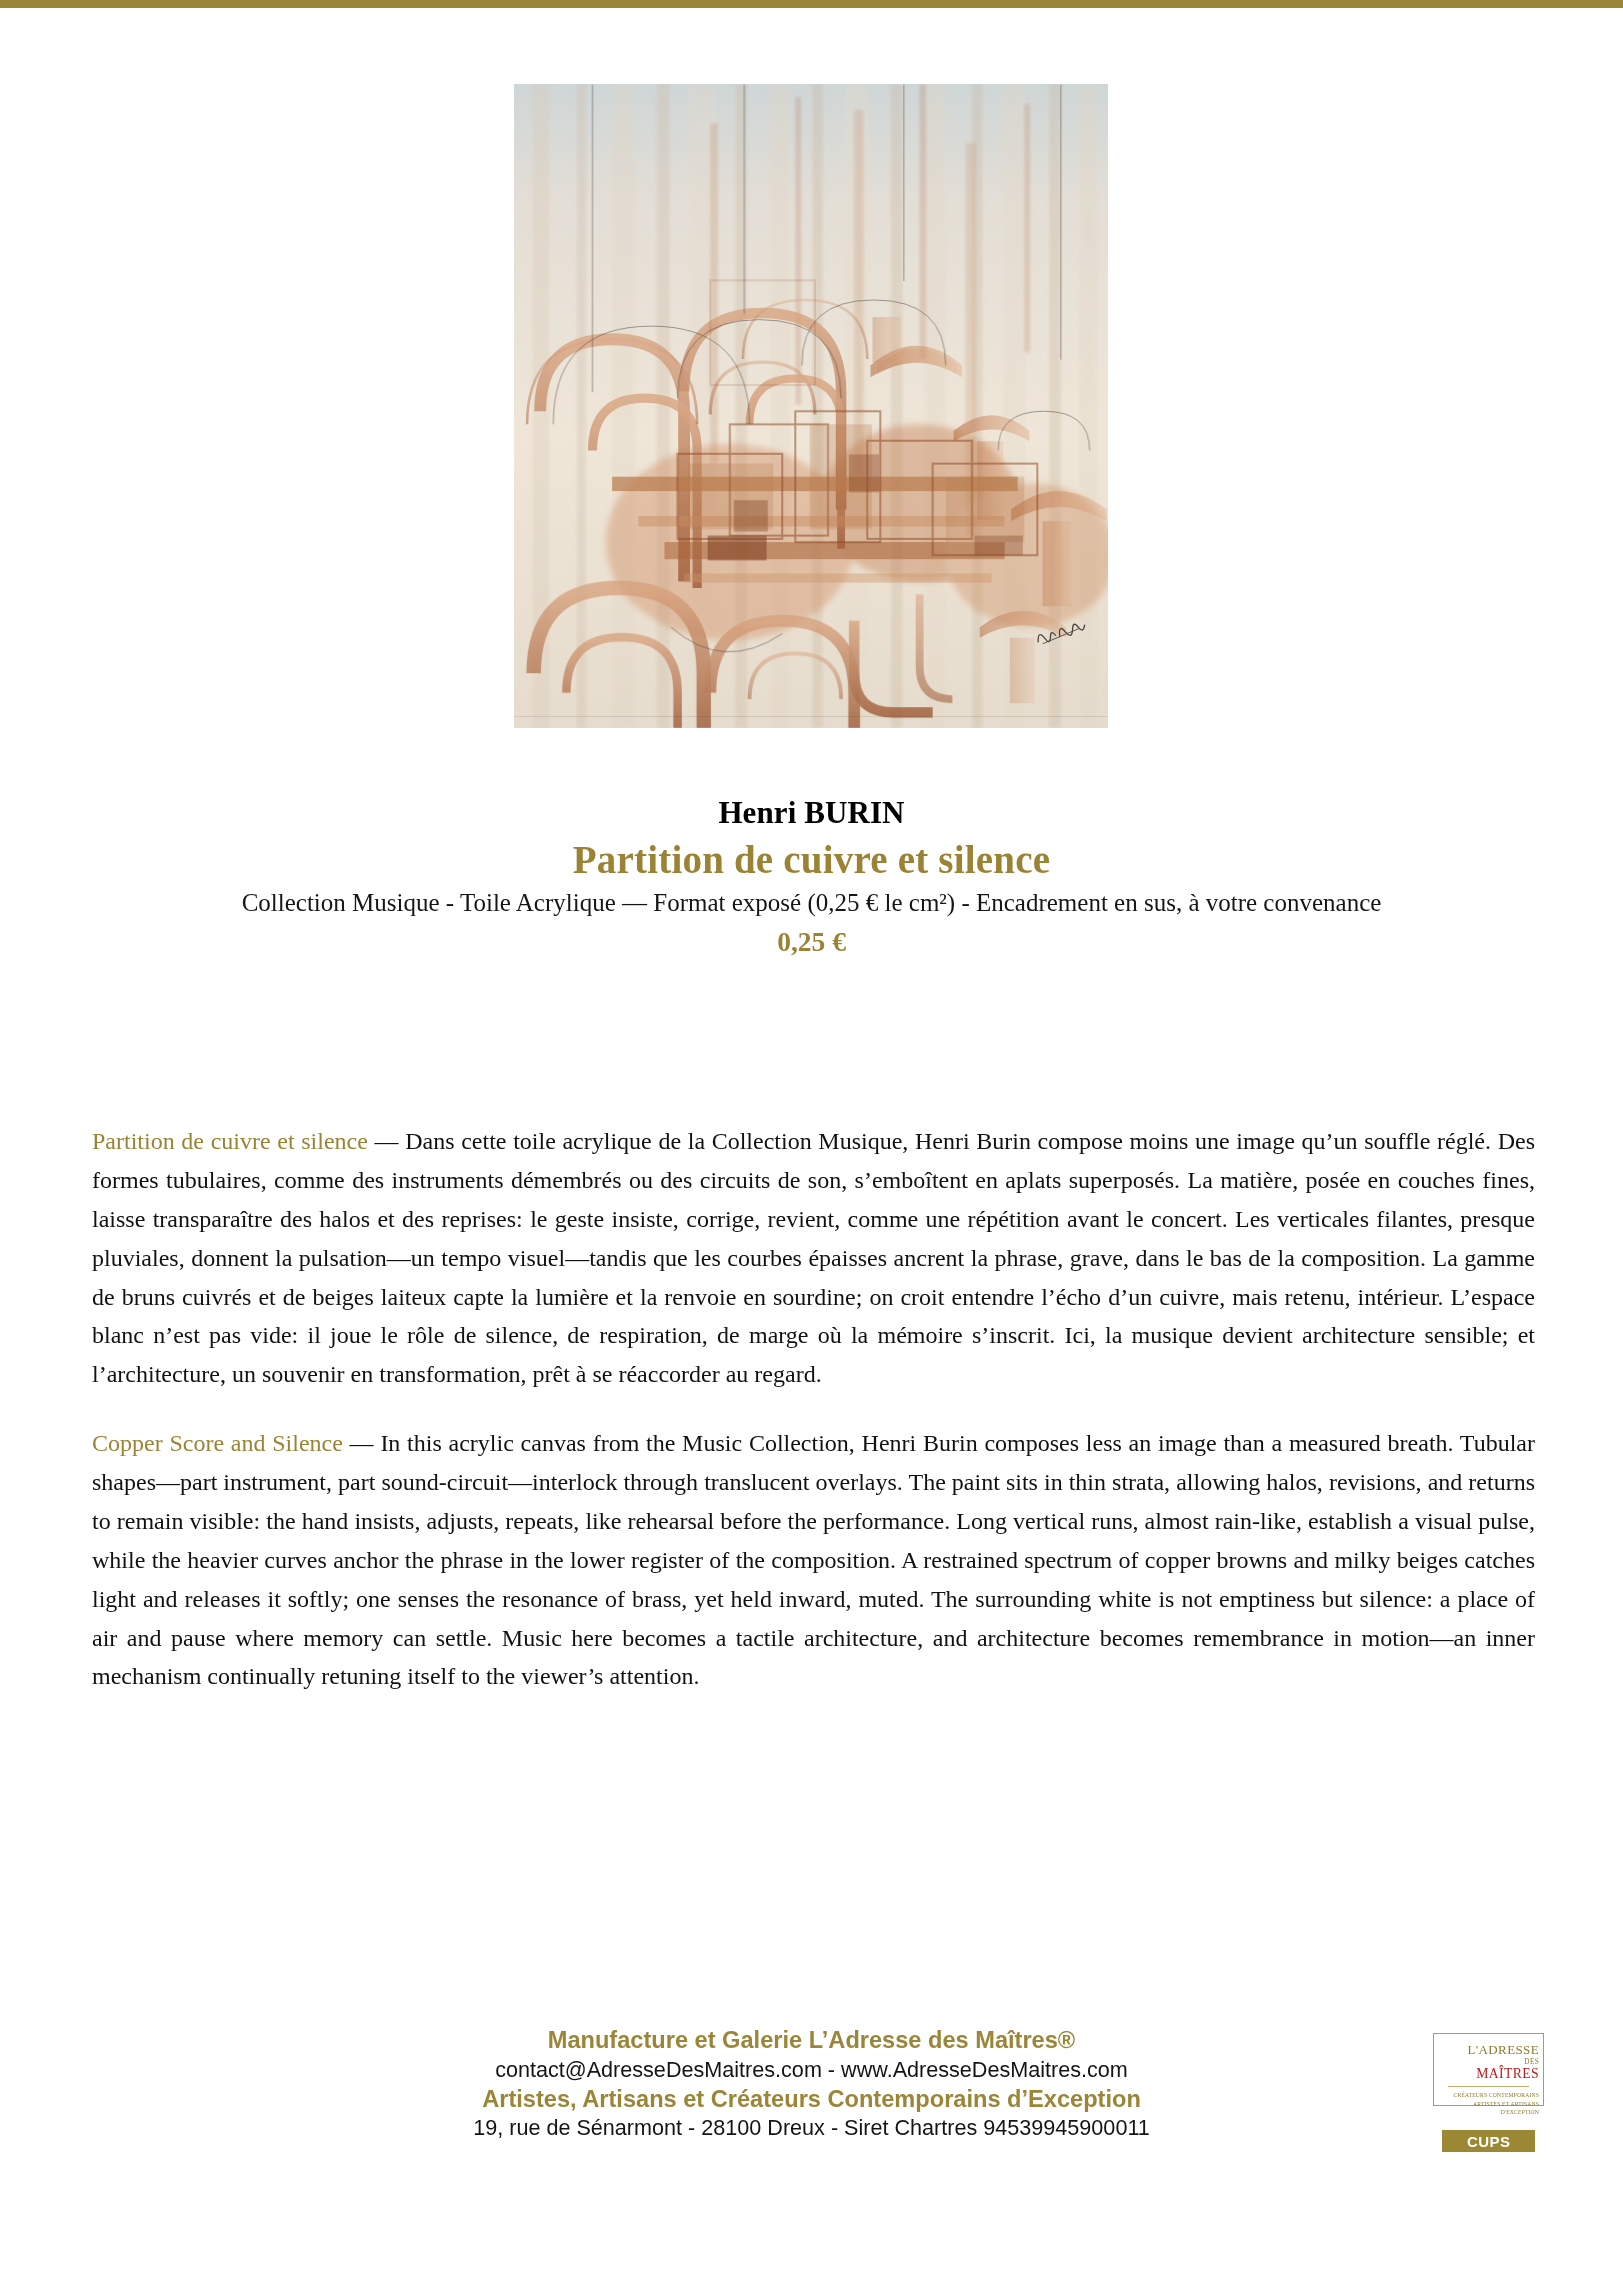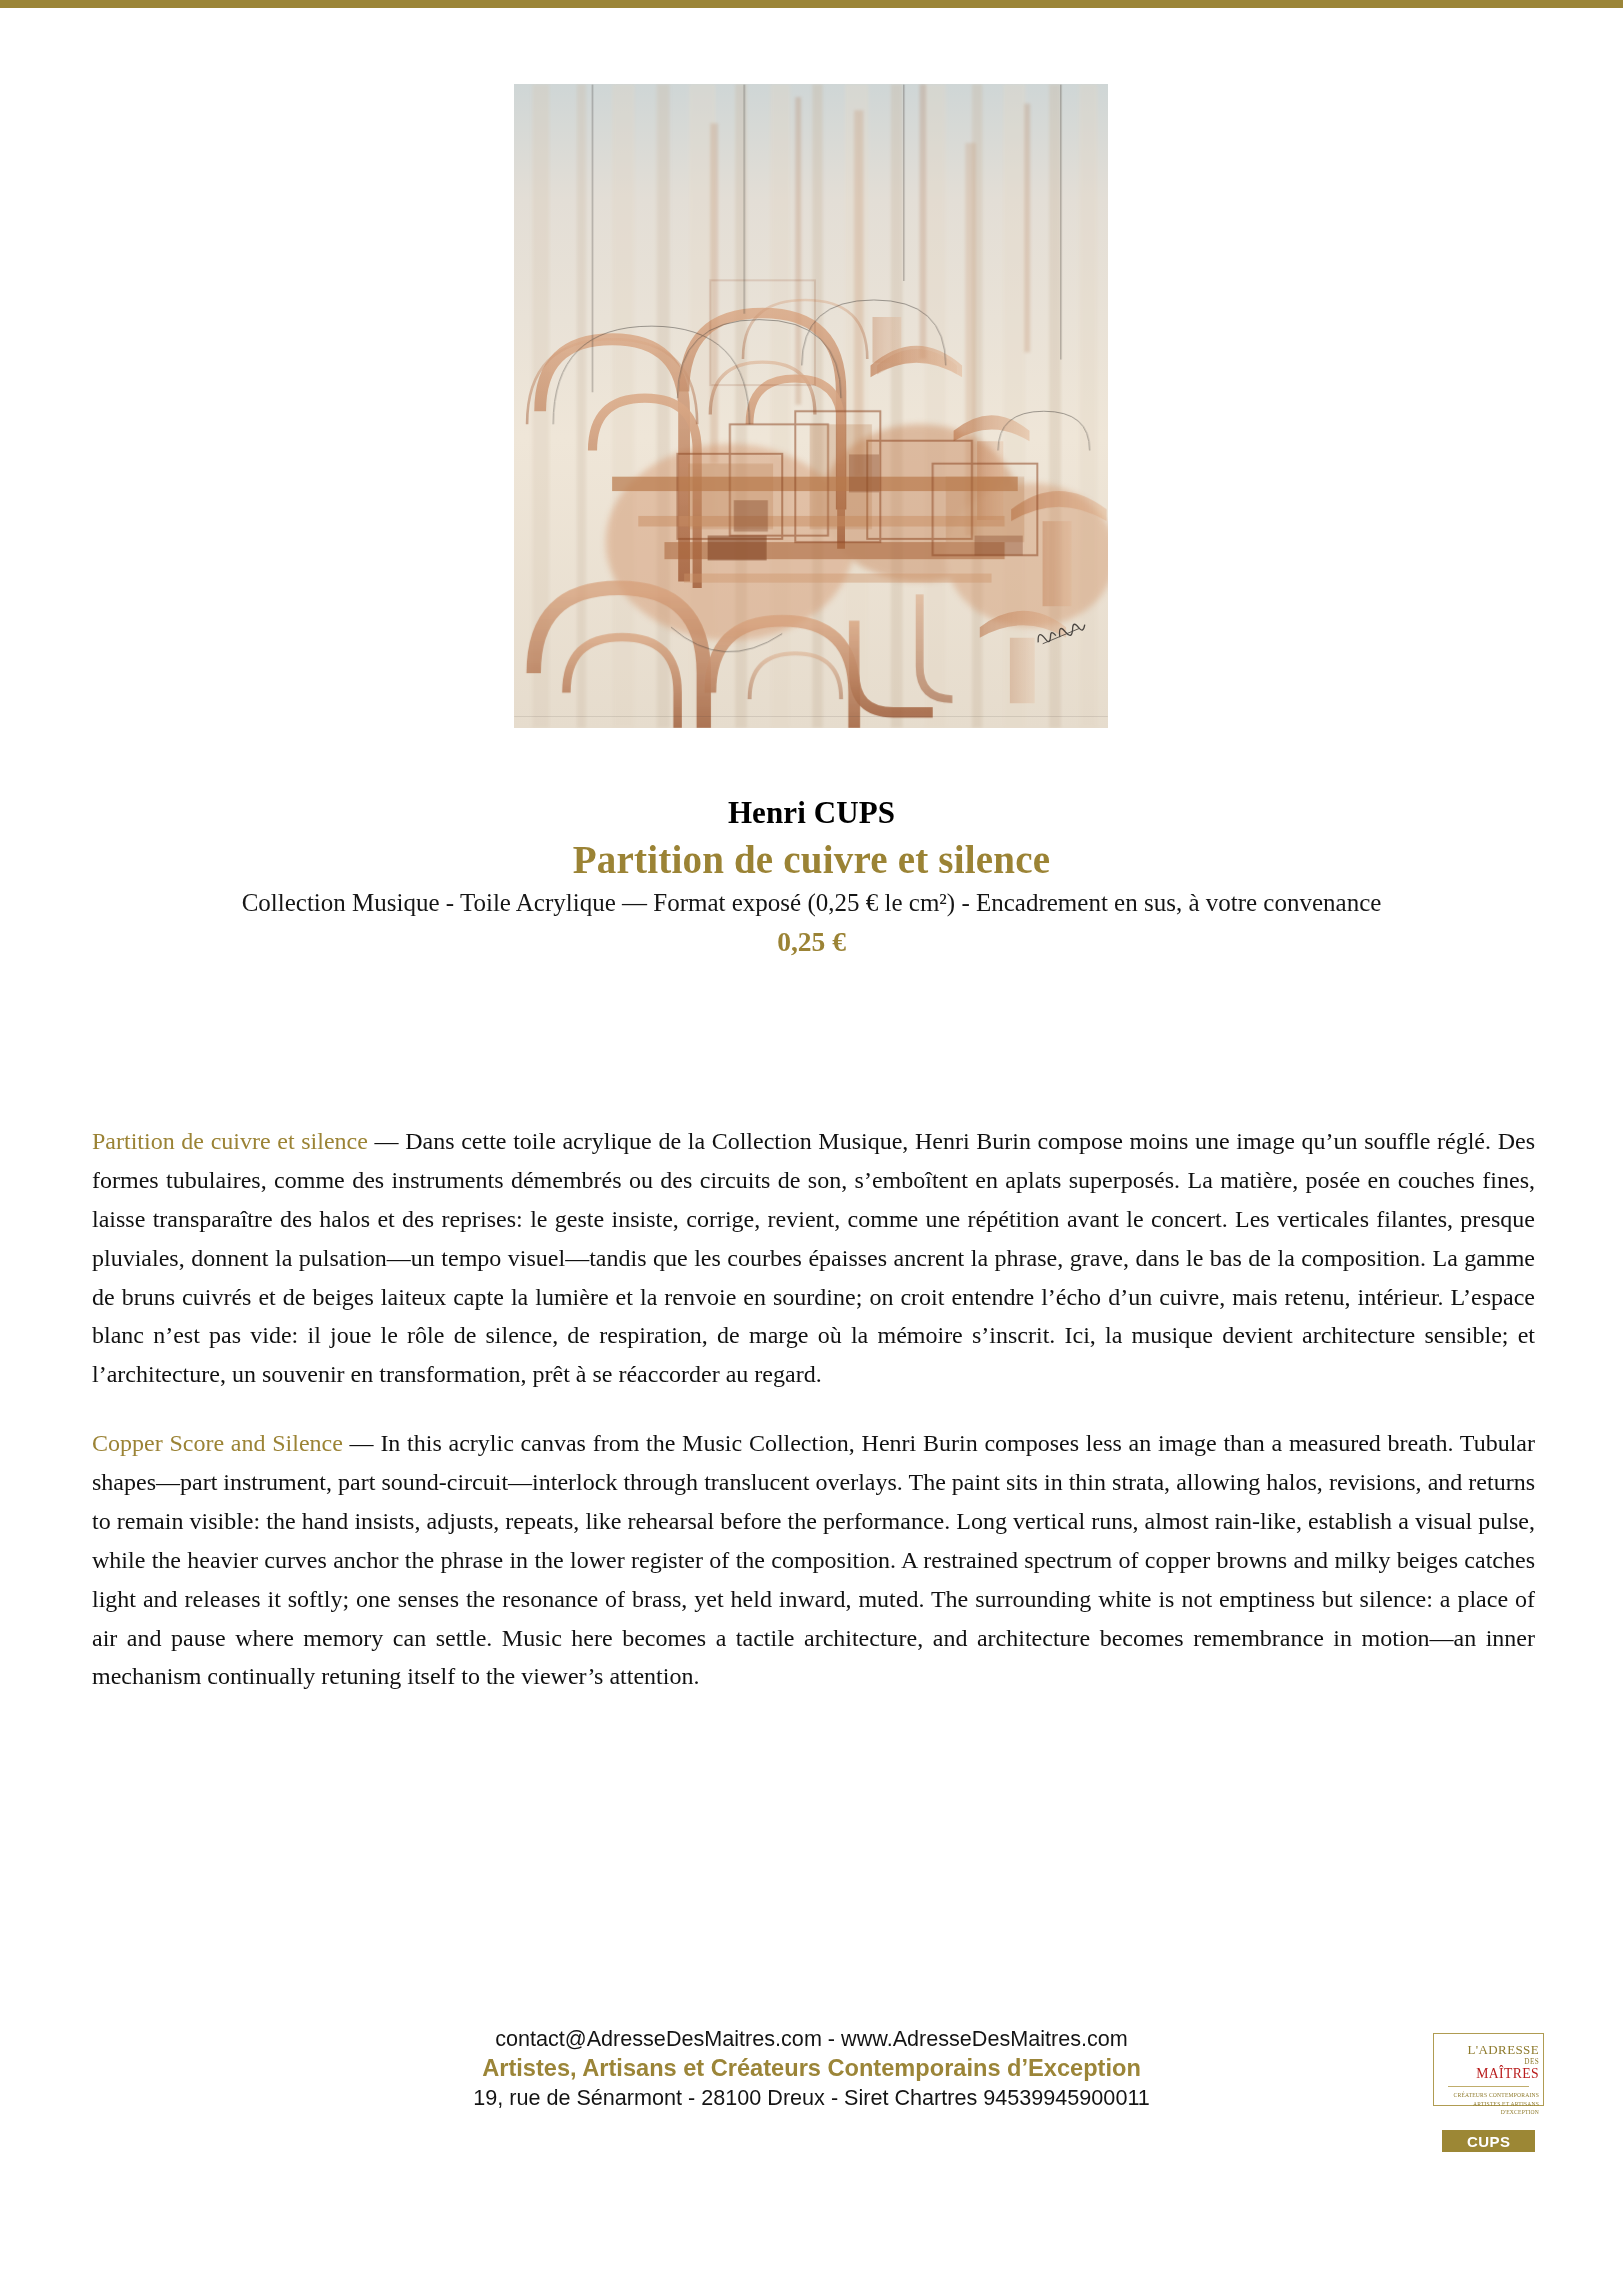--- a/index.html
+++ b/index.html
@@ -336,40 +336,41 @@
 
     <g transform="translate(796,836) rotate(-17)" stroke="#2f2c2a" stroke-width="2" fill="none" opacity="0.85">
       <path d="M0 18 q5 -20 12 -2 q4 12 9 -2 q3 -9 8 2"></path>
       <path d="M34 20 q4 -22 11 -4 q6 14 12 -4 q4 -10 9 3 q4 10 10 -2"></path>
       <path d="M6 22 l60 -6" stroke-width="1.2"></path>
     </g>
   </svg>
 </div>
 
 <div class="identity">
-  <div class="artist-name">Henri CUPS</div>
+  <div class="artist-name">Henri BURIN</div>
   <div class="work-title">Partition de cuivre et silence</div>
   <div class="work-meta">Collection Musique - Toile Acrylique — Format exposé (0,25 € le cm²) - Encadrement en sus, à votre convenance</div>
   <div class="work-price">0,25 €</div>
 </div>
 
 <div class="body-copy">
 
   <p class="para">
     <span class="lead-in">Partition de cuivre et silence</span><span> — </span><span>Dans cette toile acrylique de la Collection Musique, Henri Burin compose moins une image qu’un souffle réglé. Des formes tubulaires, comme des instruments démembrés ou des circuits de son, s’emboîtent en aplats superposés. La matière, posée en couches fines, laisse transparaître des halos et des reprises: le geste insiste, corrige, revient, comme une répétition avant le concert. Les verticales filantes, presque pluviales, donnent la pulsation—un tempo visuel—tandis que les courbes épaisses ancrent la phrase, grave, dans le bas de la composition. La gamme de bruns cuivrés et de beiges laiteux capte la lumière et la renvoie en sourdine; on croit entendre l’écho d’un cuivre, mais retenu, intérieur. L’espace blanc n’est pas vide: il joue le rôle de silence, de respiration, de marge où la mémoire s’inscrit. Ici, la musique devient architecture sensible; et l’architecture, un souvenir en transformation, prêt à se réaccorder au regard.</span>
   </p>
 
   <p class="para">
     <span class="lead-in">Copper Score and Silence</span><span> — </span><span>In this acrylic canvas from the Music Collection, Henri Burin composes less an image than a measured breath. Tubular shapes—part instrument, part sound-circuit—interlock through translucent overlays. The paint sits in thin strata, allowing halos, revisions, and returns to remain visible: the hand insists, adjusts, repeats, like rehearsal before the performance. Long vertical runs, almost rain-like, establish a visual pulse, while the heavier curves anchor the phrase in the lower register of the composition. A restrained spectrum of copper browns and milky beiges catches light and releases it softly; one senses the resonance of brass, yet held inward, muted. The surrounding white is not emptiness but silence: a place of air and pause where memory can settle. Music here becomes a tactile architecture, and architecture becomes remembrance in motion—an inner mechanism continually retuning itself to the viewer’s attention.</span>
   </p>
 
 </div>
 
 <div class="footer">
   <div class="footer-center">
+    <div class="f-line f-gold-bold">Manufacture et Galerie L’Adresse des Maîtres®</div>
     <div class="f-line f-black">contact@AdresseDesMaitres.com - www.AdresseDesMaitres.com</div>
     <div class="f-line f-gold-bold">Artistes, Artisans et Créateurs Contemporains d’Exception</div>
     <div class="f-line f-black">19, rue de Sénarmont - 28100 Dreux - Siret Chartres 94539945900011</div>
   </div>
 </div>
 
 <div class="logo-block">
   <div class="logo-card">
     <div class="logo-l1">L'ADRESSE</div>
     <div class="logo-l2">DES</div>

